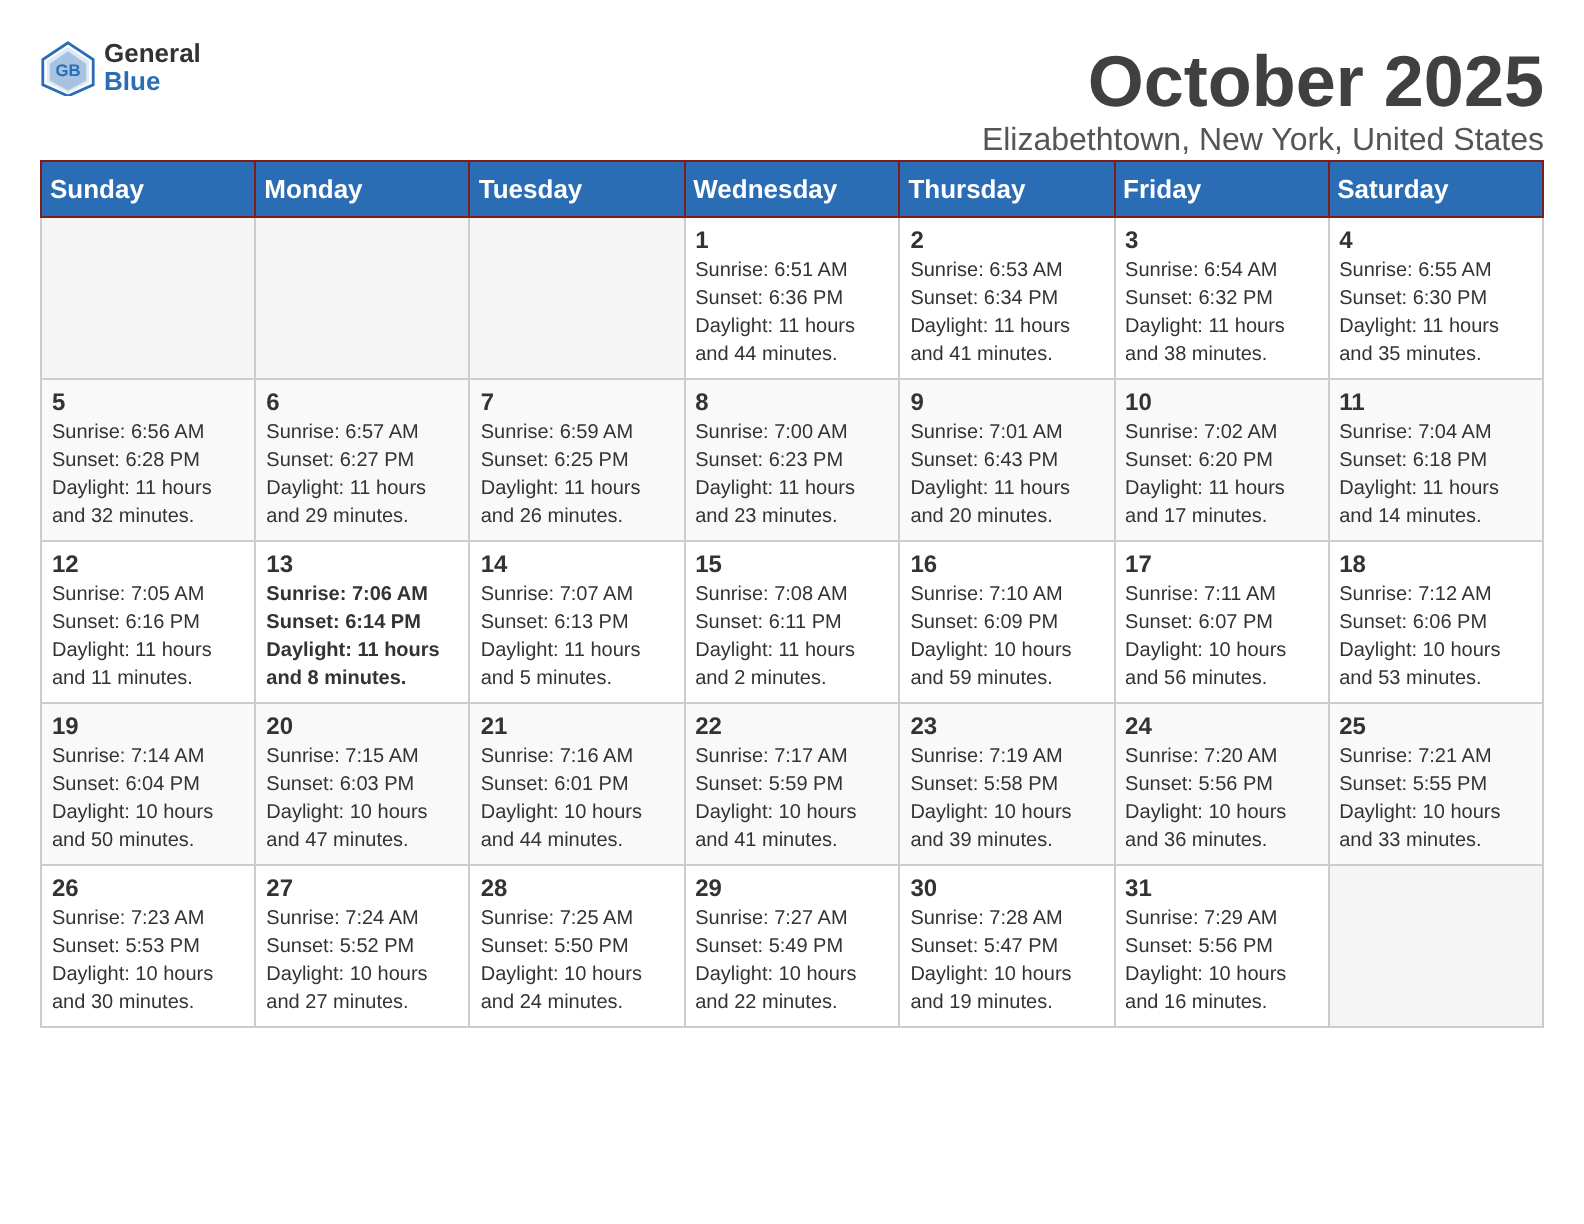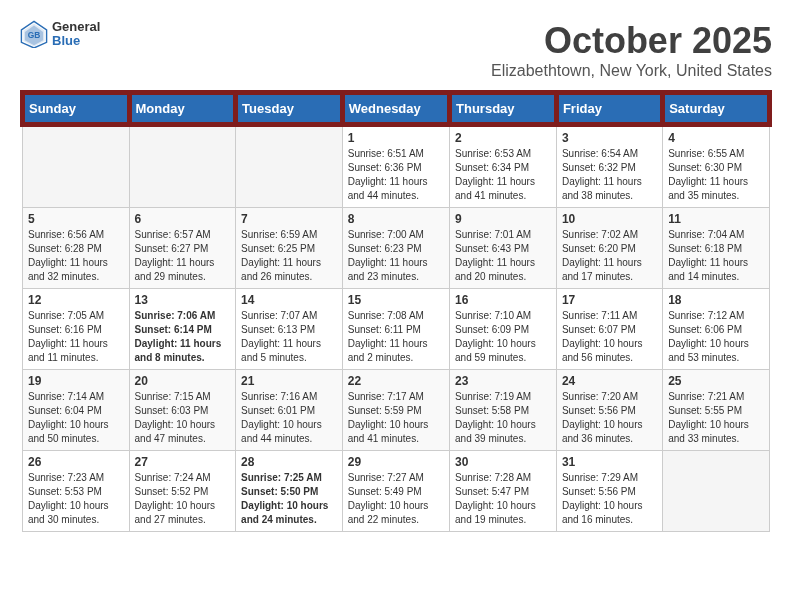--- a/index.html
+++ b/index.html
@@ -7,21 +7,20 @@
       font-family: Arial, sans-serif;
       background: #fff;
       width: 792px;
       min-height: 612px;
       padding: 20px;
     }
     .header-section {
       display: flex;
       align-items: flex-start;
       justify-content: space-between;
-      margin-bottom: 10px;
     }
     .logo {
       display: flex;
       align-items: center;
       gap: 4px;
     }
     .logo-text {
       font-size: 13px;
       font-weight: bold;
       line-height: 1.1;
@@ -49,21 +48,21 @@
       border-collapse: collapse;
       border: 1px solid #ccc;
     }
     .calendar th {
       background-color: #2a6db5;
       color: #fff;
       font-size: 13px;
       font-weight: bold;
       padding: 6px 4px;
       text-align: left;
-      border: 5px solid #7f1d1d;
+      border: 1px solid #7f1d1d;
     }
     .calendar td {
       vertical-align: top;
       padding: 4px 5px;
       font-size: 10.5px;
       color: #333;
       border: 1px solid #ccc;
       width: 108px;
       min-height: 80px;
       background: #fff;
@@ -293,21 +292,21 @@
 Daylight: 10 hours and 30 minutes.</div>
         </td>
         <td>
           <span class="day-num">27</span>
           <div class="day-info" style="white-space: pre-line;">Sunrise: 7:24 AM
 Sunset: 5:52 PM
 Daylight: 10 hours and 27 minutes.</div>
         </td>
         <td>
           <span class="day-num">28</span>
-          <div class="day-info" style="white-space: pre-line; font-weight: bold;">Sunrise: 7:25 AM
+          <div class="day-info" style="white-space: pre-line;">Sunrise: 7:25 AM
 Sunset: 5:50 PM
 Daylight: 10 hours and 24 minutes.</div>
         </td>
         <td>
           <span class="day-num">29</span>
           <div class="day-info" style="white-space: pre-line;">Sunrise: 7:27 AM
 Sunset: 5:49 PM
 Daylight: 10 hours and 22 minutes.</div>
         </td>
         <td>

